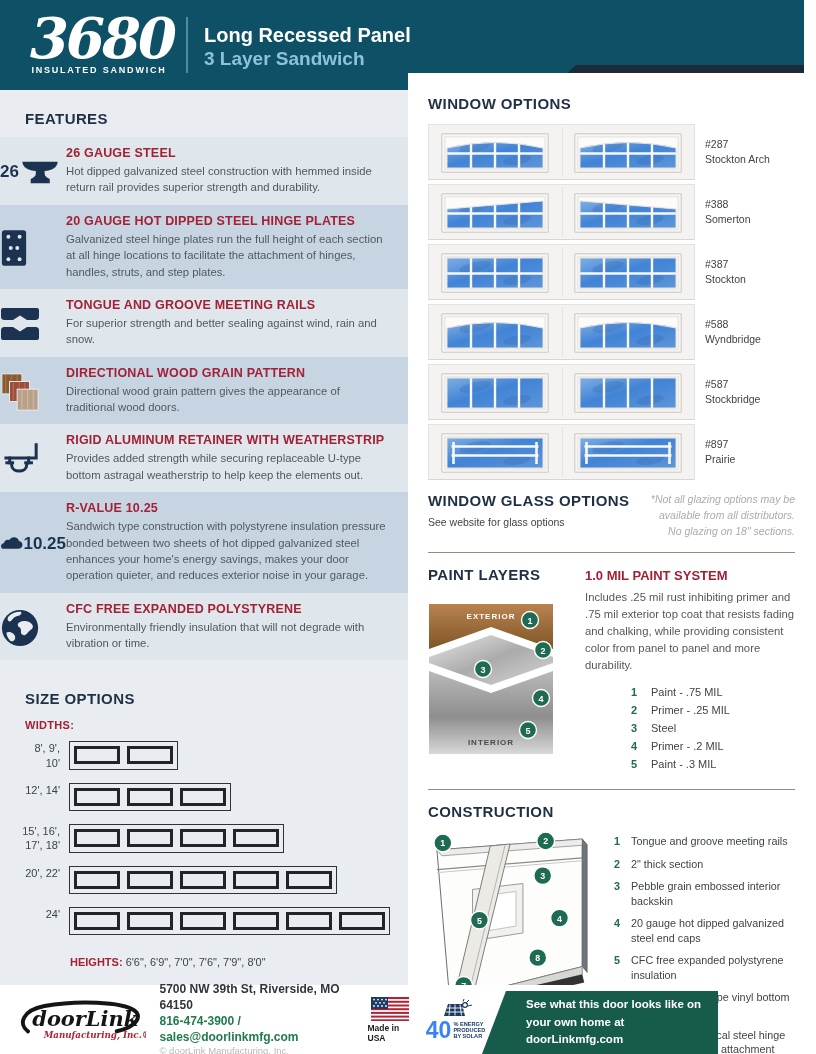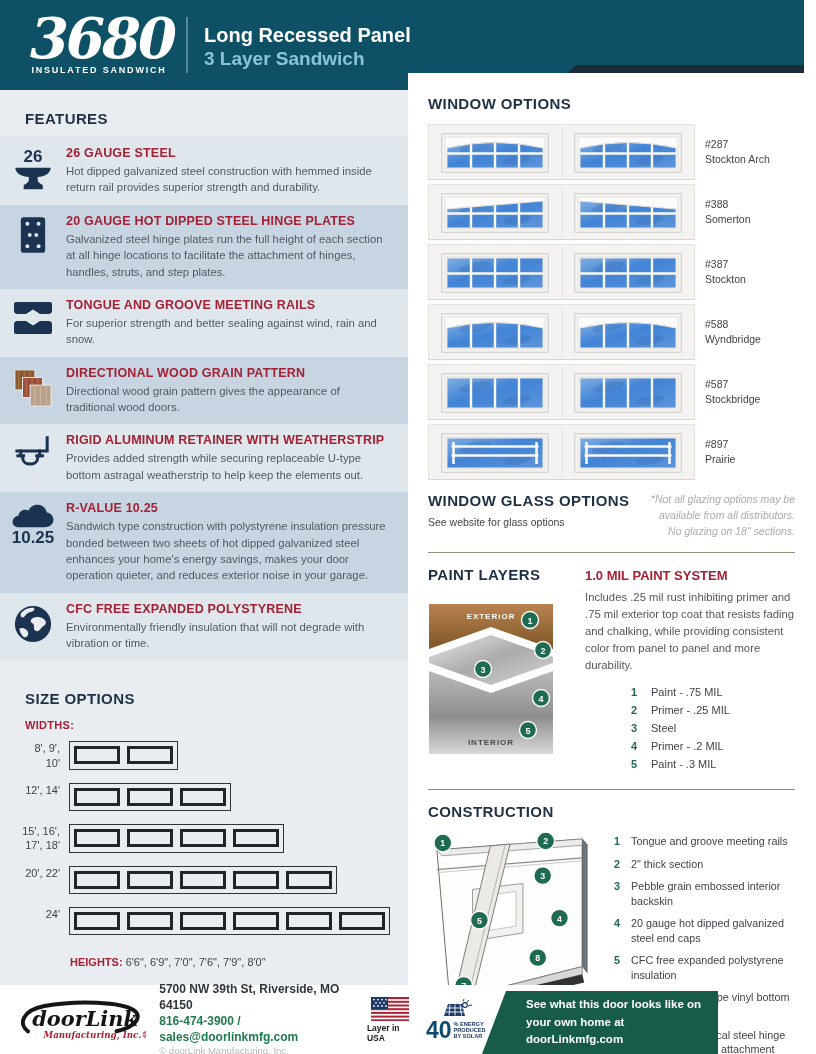--- a/index.html
+++ b/index.html
@@ -22,21 +22,21 @@
   
   .left-col{position:absolute;top:90px;left:0;width:408px;height:895px;background:#E9EDF2;}
   .right-col{position:absolute;top:73px;left:408px;width:408px;height:895px;background:#fff;
              padding:0;box-sizing:border-box;}
   h2.sec{margin:0;font-size:15px;font-weight:bold;color:#1F3044;letter-spacing:.4px;}
   
   .features-heading{padding:20px 0 10px 25px;}
   .feature-row{display:flex;padding:9px 18px 9px 0;}
   .feature-row.light{background:#DFE6EC;}
   .feature-row.dark{background:#C7D5E3;}
-  .f-icon{width:66px;flex:0 0 66px;display:flex;flex-direction:column;align-items:center;
+  .f-icon{width:66px;flex:0 0 66px;display:flex;flex-direction:row;align-items:center;
           justify-content:flex-start;padding-top:2px;color:#1B3250;}
   .icon-big-label{font-size:17px;font-weight:800;color:#1B3250;line-height:17px;}
   .f-body{flex:1;}
   .f-title{color:#A32035;font-size:12.5px;font-weight:bold;letter-spacing:.2px;}
   .f-text{color:#53585E;font-size:11.3px;line-height:1.45;margin-top:3px;}
   
   .size-heading{padding:30px 0 0 25px;}
   .widths-label{color:#A32035;font-size:11px;font-weight:bold;padding:12px 0 10px 25px;letter-spacing:.3px;}
   .size-row{display:flex;margin:0 0 13px 8px;}
   .size-label{width:52px;flex:0 0 52px;text-align:right;font-size:11px;color:#3C434B;
@@ -82,21 +82,21 @@
   .footer{position:absolute;left:0;bottom:0;width:718px;height:69px;background:#fff;}
   .footer-inner{position:absolute;left:14px;top:0;height:69px;display:flex;align-items:center;gap:13px;}
   .contact{line-height:1.35;}
   .contact-address{font-size:12px;font-weight:bold;color:#30353A;}
   .contact-phone{font-size:12px;font-weight:bold;color:#1F7A4E;}
   .contact-copy{font-size:9.5px;color:#B6B9BC;}
   .madeusa{display:flex;flex-direction:column;align-items:center;}
   .madeusa-label{font-size:8.5px;font-weight:bold;color:#1c1c1c;margin-top:2px;}
   .solar{display:flex;flex-direction:column;align-items:center;}
   .solar-bottom{display:flex;align-items:flex-start;}
-  .solar-num{font-size:23px;font-weight:800;color:#0c4a6e;line-height:22px;}
+  .solar-num{font-size:23px;font-weight:800;color:#3b82f6;line-height:22px;}
   .solar-lines{margin-left:2px;margin-top:2px;}
   .solar-lines div{font-size:5.6px;font-weight:bold;color:#1C3A63;line-height:1.15;}
   .ida{display:flex;flex-direction:column;align-items:center;}
   .ida-top{display:flex;align-items:center;}
   .ida-text{font-family:"DejaVu Serif",serif;font-size:24px;color:#1C3A63;line-height:24px;margin-left:3px;}
   .ida-sub{font-size:6.6px;color:#B22234;font-weight:bold;margin-top:1px;}
   .dasma{display:flex;align-items:center;}
   .dasma-text{font-size:19px;font-weight:800;color:#1C3A63;letter-spacing:-.5px;margin-left:3px;}
   .dasma-bars{margin-left:3px;width:24px;}
   .dasma-bars div{height:1.6px;background:#9aa0a6;margin-bottom:1.6px;}
@@ -855,21 +855,21 @@
               <circle cx="15" cy="2.6" r=".9"></circle>
               <circle cx="5" cy="5.8" r=".9"></circle>
               <circle cx="9" cy="5.8" r=".9"></circle>
               <circle cx="13" cy="5.8" r=".9"></circle>
               <circle cx="3" cy="9" r=".9"></circle>
               <circle cx="7" cy="9" r=".9"></circle>
               <circle cx="11" cy="9" r=".9"></circle>
               <circle cx="15" cy="9" r=".9"></circle>
             </g>
         </svg>
-        <div class="madeusa-label">Layer in USA</div>
+        <div class="madeusa-label">Made in USA</div>
       </div>
       <div class="solar">
         <svg width="40" height="20" viewBox="0 0 40 20">
           <g stroke="#1C3A63" stroke-width="1">
               <line x1="30" y1="4" x2="33" y2="1"></line>
               <line x1="32" y1="7" x2="36" y2="6"></line>
               <line x1="27" y1="2.5" x2="28" y2="0"></line>
             </g>
           <circle cx="29" cy="6" r="2.4" fill="none" stroke="#1C3A63" stroke-width="1.2"></circle>
           <path d="M12 5 L26 5 L29 17 L8 17 Z" fill="#1C3A63"></path>

